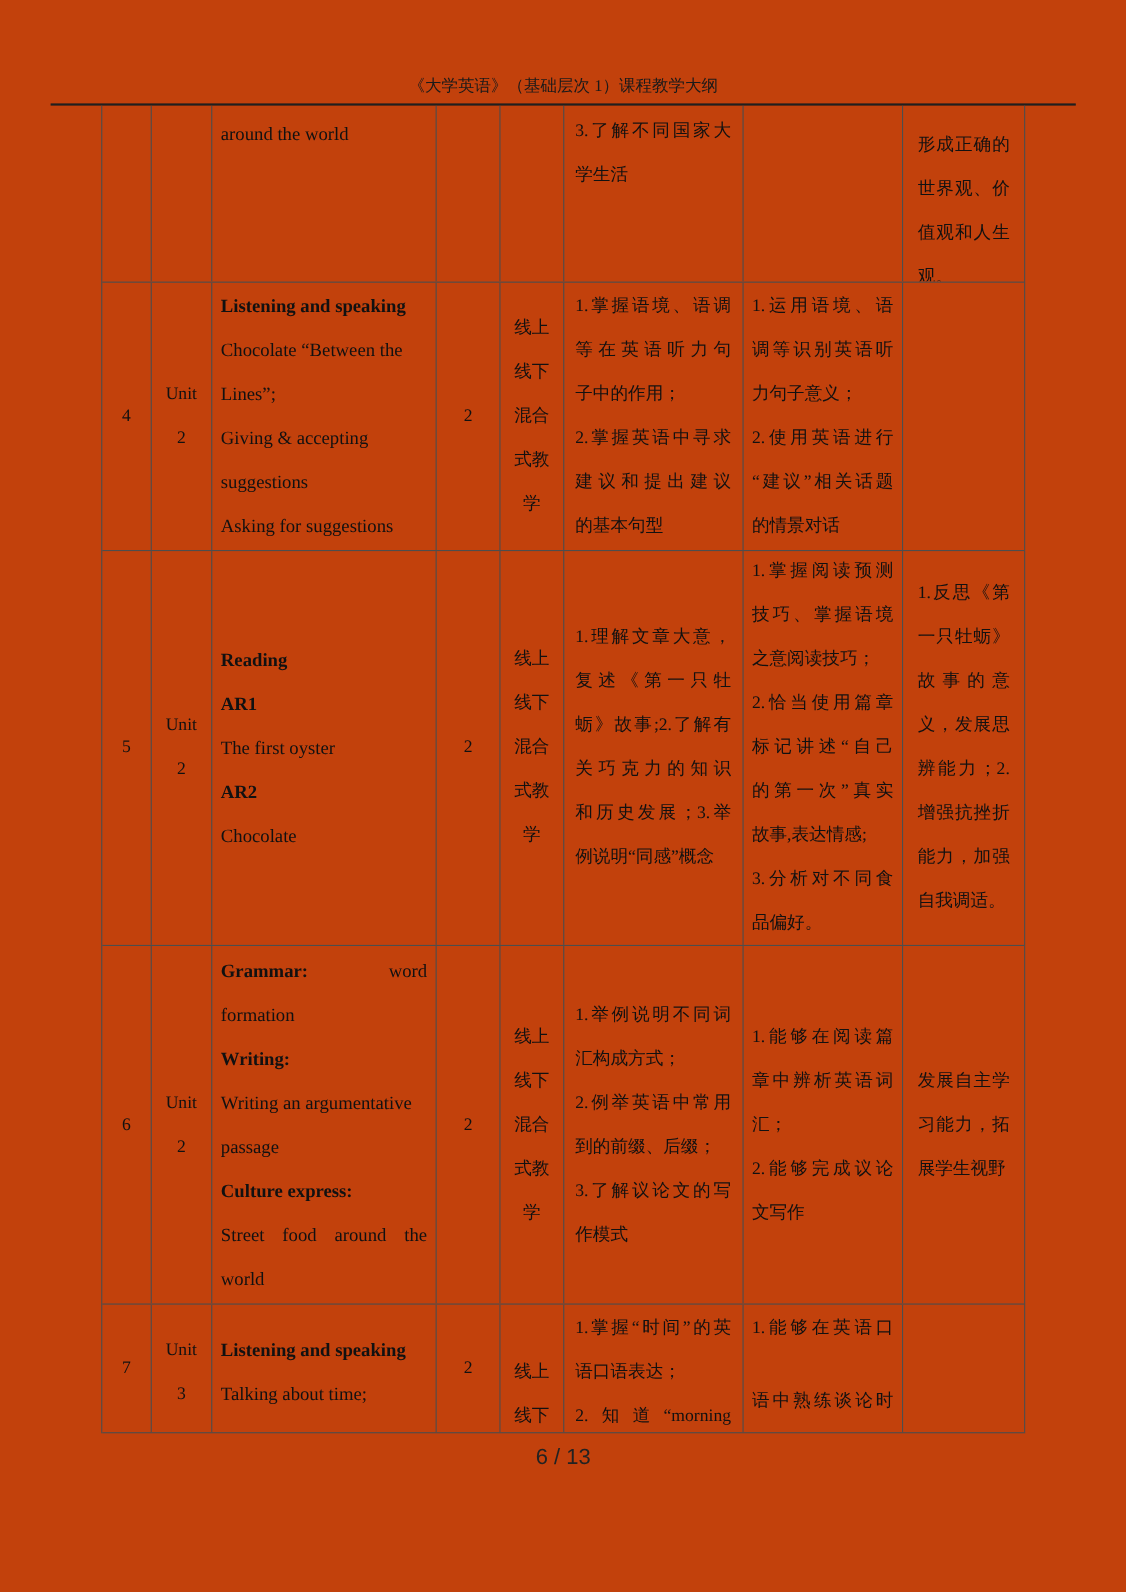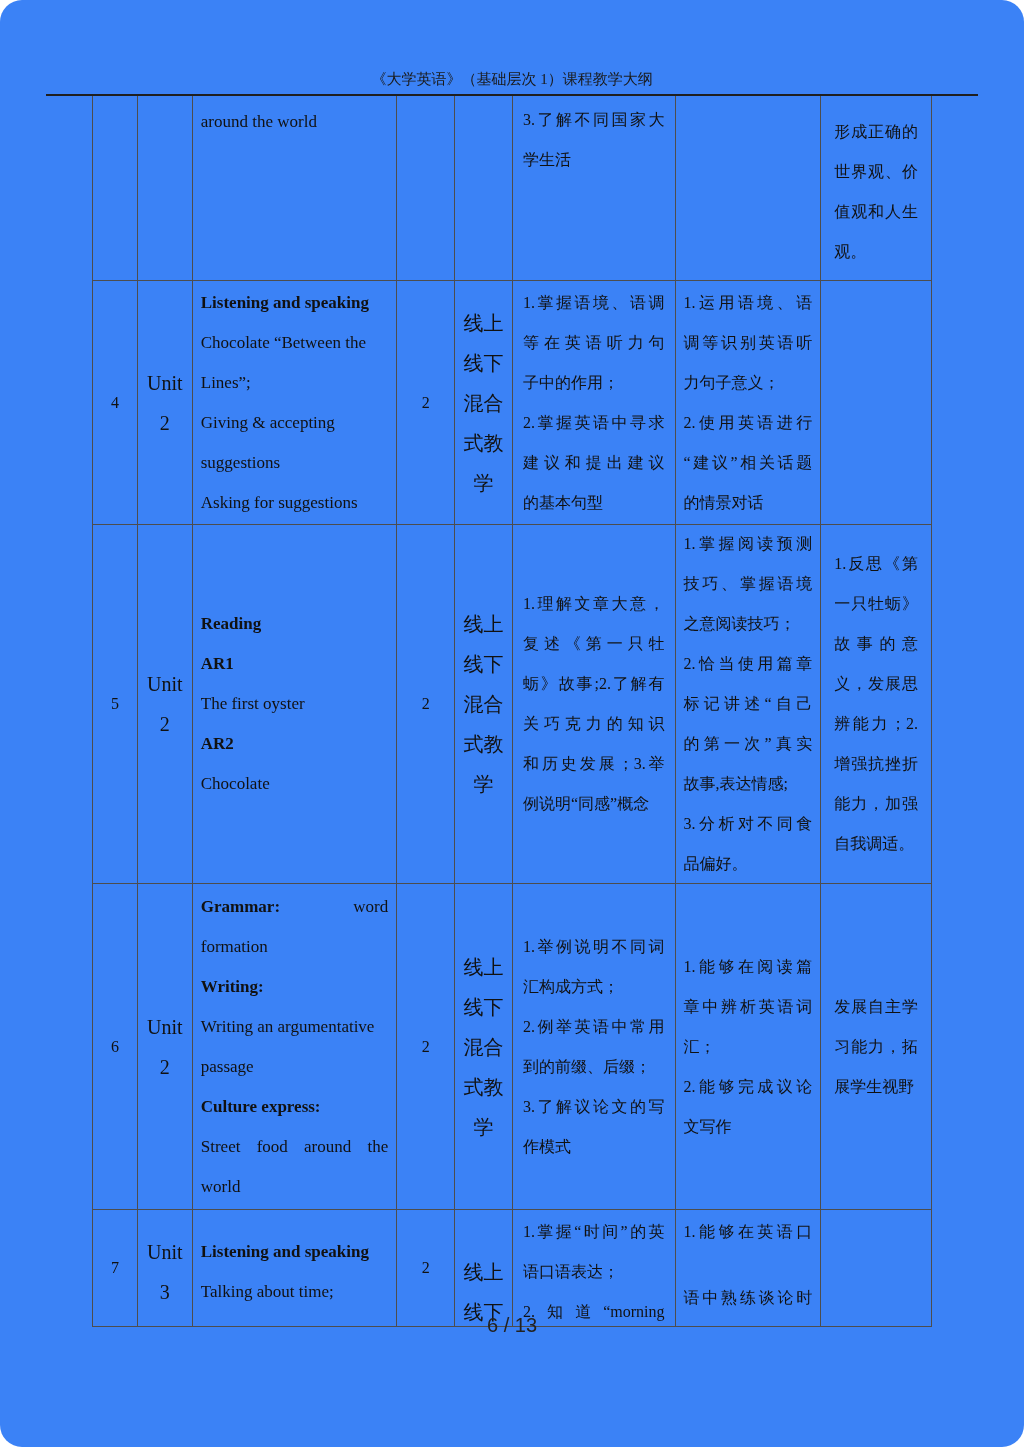--- a/index.html
+++ b/index.html
@@ -1,39 +1,39 @@
 <!DOCTYPE html>
 <html><head>
 <meta charset="utf-8">
 <style>
   html,body{margin:0;padding:0;background:#ffffff;}
-  .page{position:relative;width:1024px;height:1447px;background:#3b82f6;overflow:hidden;
-        font-family:"Liberation Serif","DejaVu Serif",serif;color:#111;border-radius:22px;}
+  .page{position:relative;width:1024px;height:1447px;background:#c2410c;overflow:hidden;
+        font-family:"Liberation Serif","DejaVu Serif",serif;color:#111;}
   .doc-header{position:absolute;left:46px;top:66px;width:932px;text-align:center;
         font-size:15px;line-height:26px;color:#1a1a1a;}
   .header-rule{position:absolute;left:46px;top:94px;width:932px;height:2px;background:#1f1f1f;}
   .course-table{position:absolute;left:92px;top:96px;width:840px;
         border-left:1px solid #4d4d4d;border-right:1px solid #4d4d4d;box-sizing:border-box;}
   .row{display:flex;border-bottom:1px solid #4d4d4d;box-sizing:border-box;overflow:hidden;}
-  .r0{height:185px;} .r1{height:244px;} .r2{height:359px;} .r3{height:326px;} .r4{height:117px;}
+  .r0{height:161px;} .r1{height:244px;} .r2{height:359px;} .r3{height:326px;} .r4{height:117px;}
   .cell{box-sizing:border-box;border-right:1px solid #4d4d4d;display:flex;flex-direction:column;
         justify-content:center;overflow:hidden;}
   .cell:last-child{border-right:none;}
   .c-no{width:45px;align-items:center;}
   .c-unit{width:55px;align-items:center;}
   .c-content{width:205px;padding:0 8px;}
   .c-hours{width:58px;align-items:center;}
   .c-method{width:58px;align-items:center;}
   .c-o1{width:163px;padding:0 10px;}
   .c-o2{width:146px;padding:0 8px;}
   .c-o3{width:110px;padding:0 13px;}
   .tline{line-height:40px;white-space:normal;}
   .cn .tline{font-size:16px;}
   .en .tline{font-size:17px;}
-  .mid .tline{font-size:20px;text-align:center;}
+  .mid .tline{font-size:16px;text-align:center;}
   .b{font-weight:700;}
   .j{text-align:justify;text-align-last:justify;text-justify:inter-character;}
   .parts{display:flex;justify-content:space-between;}
   
   .r0 .cell{justify-content:flex-start;}
   .r0 .c-content{padding-top:6px;}
   .r0 .c-o1{padding-top:4px;}
   .r0 .c-o3{padding-top:16px;}
   .r4 .cell{justify-content:flex-start;}
   .r4 .c-no{padding-top:38px;}

